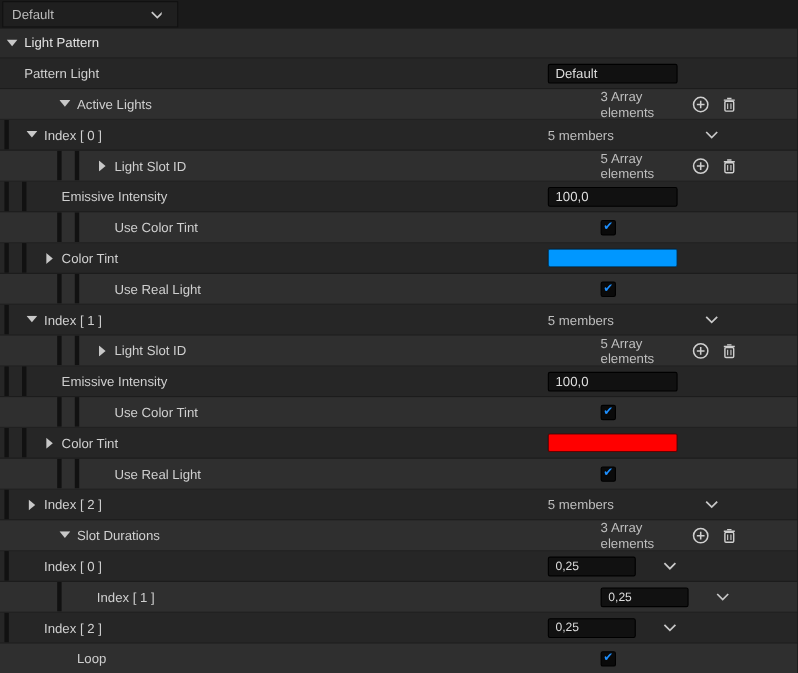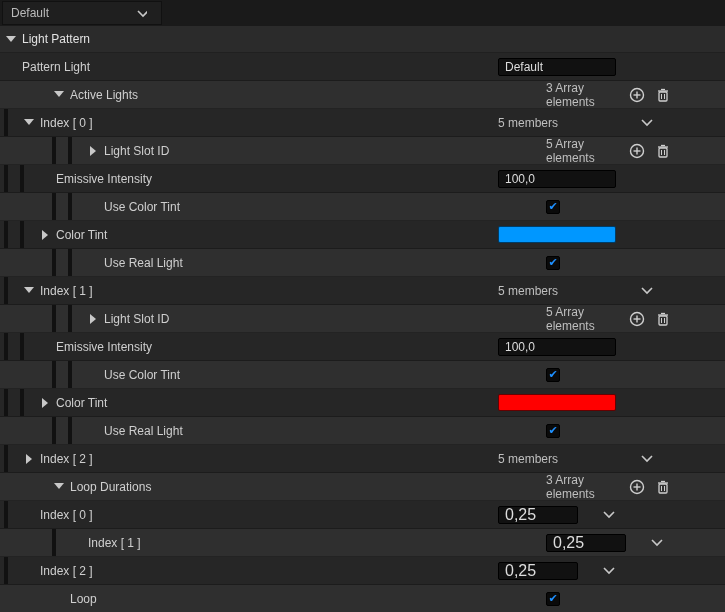--- a/index.html
+++ b/index.html
@@ -98,21 +98,21 @@
     font-size: 12px;
     border-radius: 2px;
   }
   .num-input {
     background: #111;
     border: 1px solid #000;
     color: #ddd;
     height: 18px;
     width: 80px;
     padding: 0 6px;
-    font-size: 16px;
+    font-size: 11px;
     border-radius: 2px;
   }
   .text-input.wide { width: 118px; }
 
   .checkbox {
     width: 14px;
     height: 14px;
     background: #0a0a0a;
     border: 1px solid #000;
     border-radius: 2px;
@@ -503,21 +503,21 @@
   </div>
 </div>
 
 <div class="row row-a array-row">
   <div class="label-area" style="padding-left:6px;">
     <span class="tri">
         <svg width="10" height="7">
           <use href="#tri-down"></use>
         </svg>
       </span>
-    <span class="prop-label">Loop Durations</span>
+    <span class="prop-label">Slot Durations</span>
   </div>
   <div class="value-area">
     <span class="meta-text">3 Array elements</span>
     <div class="right-icons">
       <span class="icon-btn">
           <svg width="16" height="16">
             <use href="#plus-circle"></use>
           </svg>
         </span>
       <span class="icon-btn">

